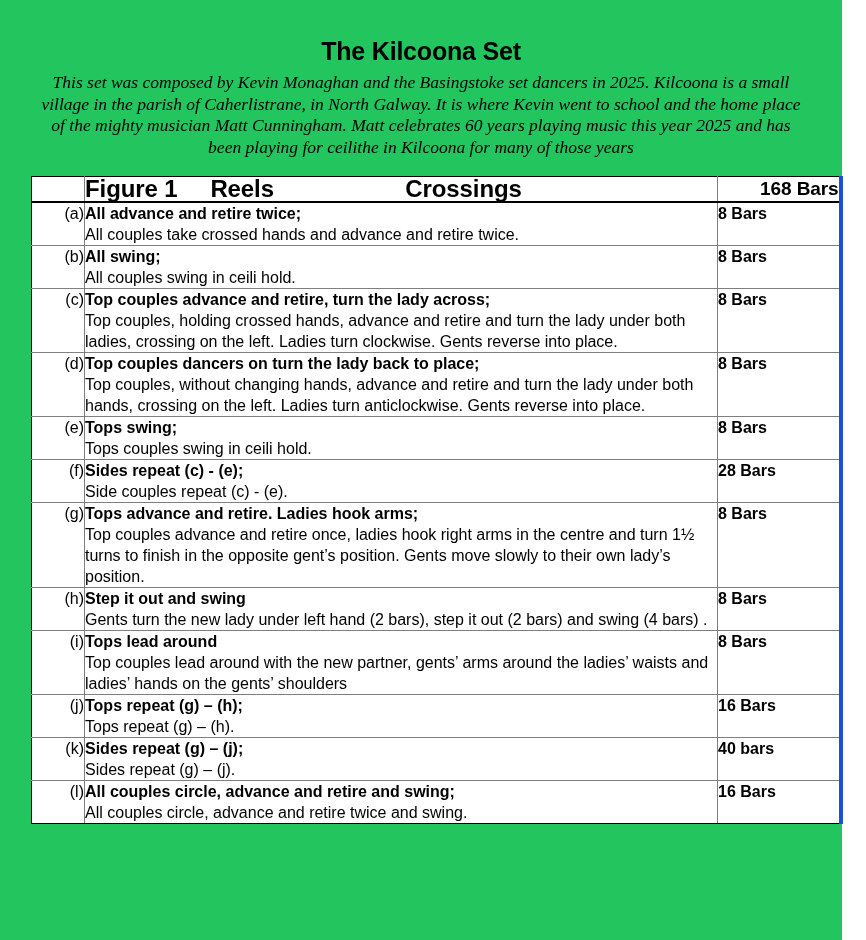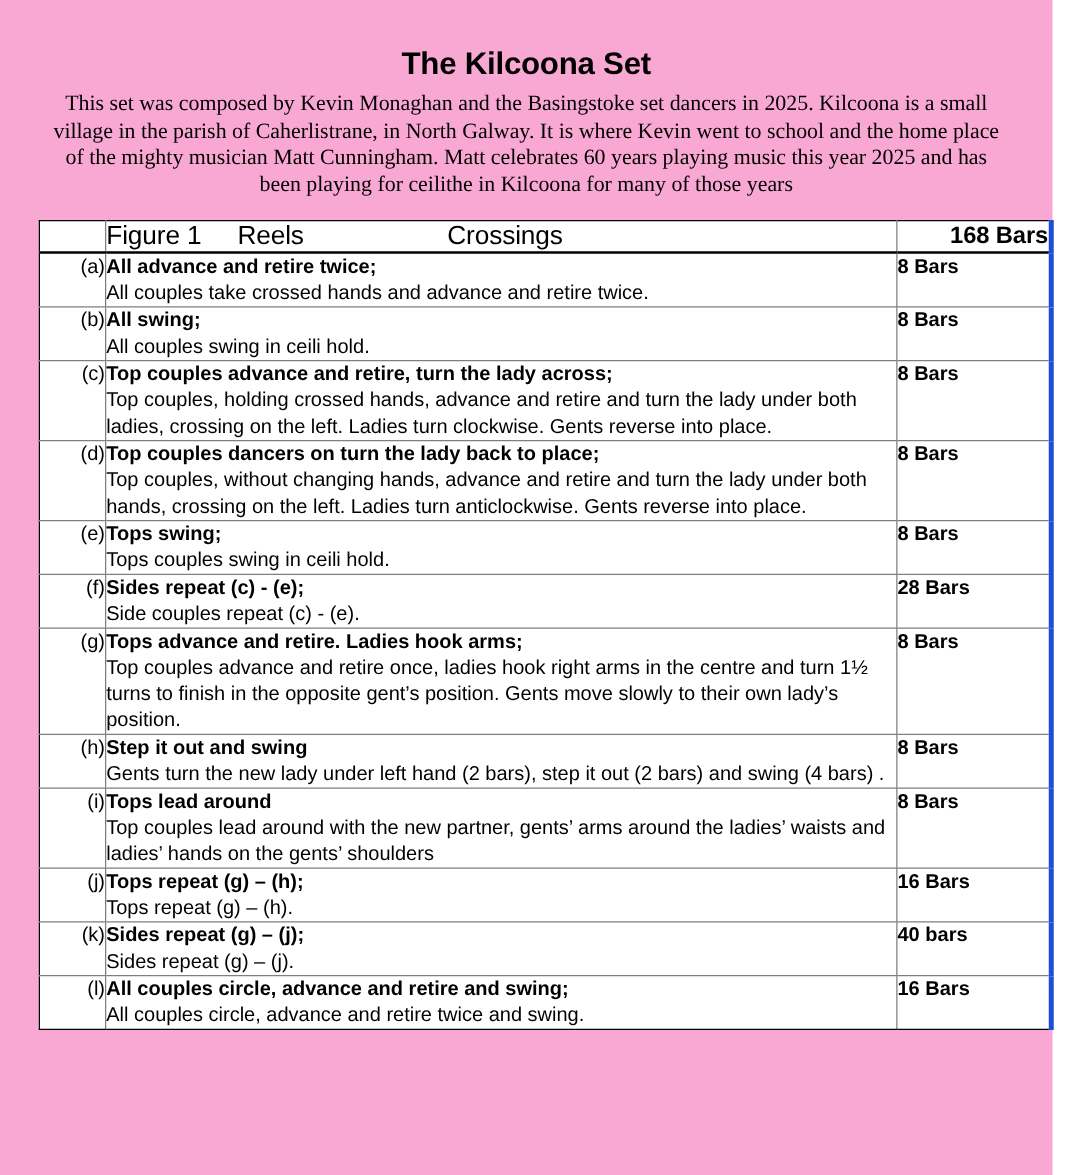--- a/index.html
+++ b/index.html
@@ -11,40 +11,41 @@
     width: 866px;
     height: 940px;
     font-family: "Liberation Sans", sans-serif;
     color: #000000;
     overflow: hidden;
   }
   .page {
     position: relative;
     width: 842px;
     height: 940px;
-    background: #f9a8d4;
+    background: #22c55e;
   }
 
   
   .doc-title {
     margin: 0;
     padding: 36px 0 0 0;
     text-align: center;
     font-family: "Liberation Sans", sans-serif;
     font-weight: bold;
     font-size: 25px;
     line-height: 30px;
     letter-spacing: -0.2px;
     color: #000;
   }
   .intro {
     margin: 0;
     padding: 6px 40px 0 40px;
     text-align: center;
     font-family: "Liberation Serif", serif;
+    font-style: italic;
     font-weight: normal;
     font-size: 17.5px;
     line-height: 21.5px;
     color: #000;
     white-space: pre-line;
   }
 
   
   .table-wrap {
     position: absolute;
@@ -79,22 +80,22 @@
     border-bottom: 1px solid #000;
   }
   table.fig td:first-child { border-left: 1px solid #000; }
   table.fig td:last-child  { border-right: 4px solid #1d4ed8; }
 
   
   tr.hdr td {
     border-bottom: 2px solid #000;
   }
   .hdr-title {
-    font-weight: normal;
-    font-size: 21px;
+    font-weight: bold;
+    font-size: 24px;
     line-height: 24px;
     padding: 2px 0 2px 7px;
     white-space: pre;
     letter-spacing: -0.1px;
   }
   .hdr-bars {
     font-weight: bold;
     font-size: 19px;
     line-height: 24px;
     padding: 2px 7px 2px 0;

